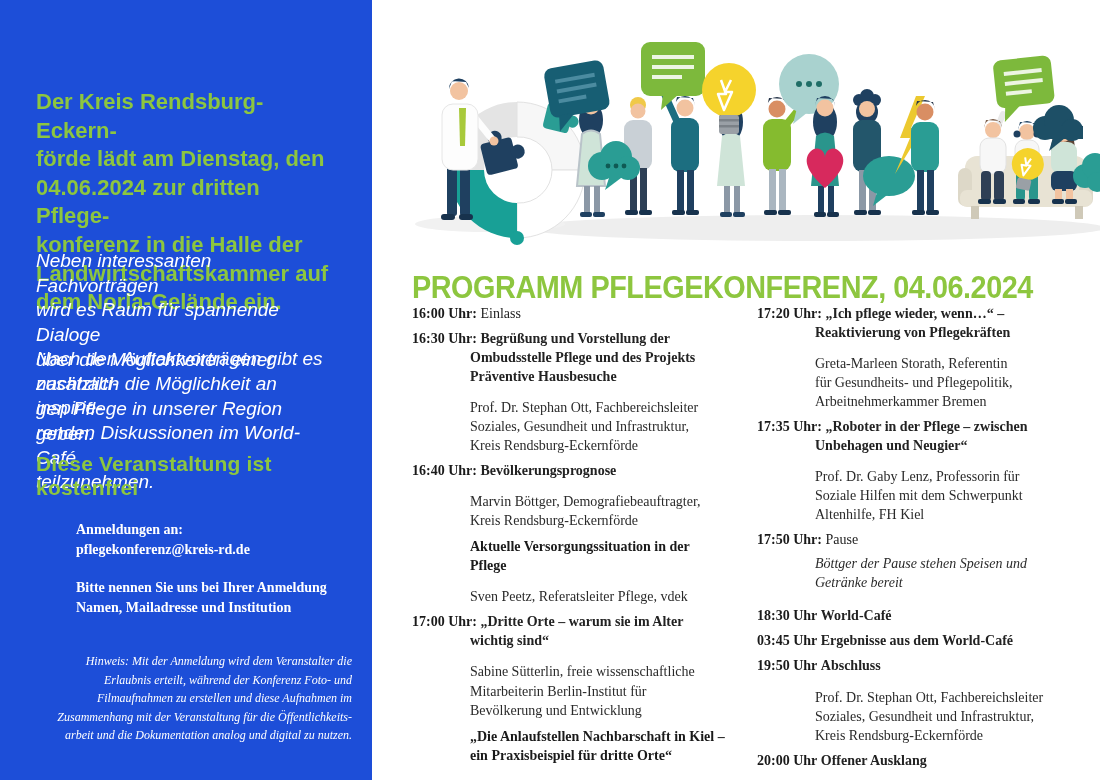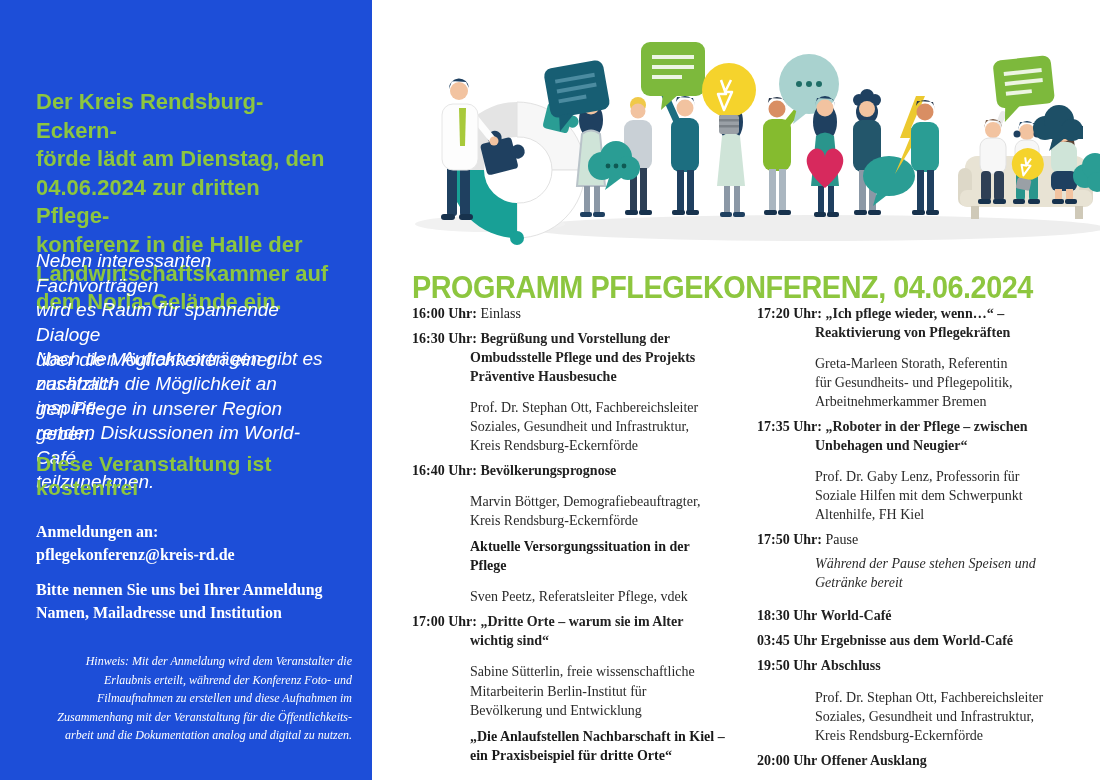--- a/index.html
+++ b/index.html
@@ -21,22 +21,23 @@
     color:#ffffff;font-family:"Liberation Sans",sans-serif;
     font-style:italic;font-size:19px;line-height:1.30;
   }
   .sb-para1{top:249px;}
   .sb-para2{top:347px;}
   .sb-free{
     top:452px;color:#8dc63f;font-family:"Liberation Sans",sans-serif;
     font-size:21px;font-weight:bold;letter-spacing:0.2px;
   }
   .sb-reg{
-    color:#ffffff;font-weight:bold;font-size:16px;line-height:1.45;
+    color:#ffffff;font-weight:bold;font-size:14px;line-height:1.45;
     font-family:"Liberation Serif",serif;
+    margin-left:40px;
   }
   .sb-reg1{top:520px;}
   .sb-reg2{top:578px;}
   .sb-hint{
     top:652px;left:auto;right:20px;width:312px;color:#ffffff;
     font-style:italic;font-size:12px;line-height:1.55;text-align:right;
   }
   
   .prog-title{
     position:absolute;left:412px;top:249px;color:#8dc63f;
@@ -375,21 +376,21 @@
 Reaktivierung von Pflegekräften</span></div>
     <div class="block speaker">Greta-Marleen Storath, Referentin
 für Gesundheits- und Pflegepolitik,
 Arbeitnehmerkammer Bremen</div>
     <div class="entry"><span class="time">17:35 Uhr:</span> <span class="title bold">„Roboter in der Pflege – zwischen
 Unbehagen und Neugier“</span></div>
     <div class="block speaker">Prof. Dr. Gaby Lenz, Professorin für
 Soziale Hilfen mit dem Schwerpunkt
 Altenhilfe, FH Kiel</div>
     <div class="entry"><span class="time">17:50 Uhr:</span> <span class="title">Pause</span></div>
-    <div class="block note">Während der Pause stehen Speisen und
+    <div class="block note">Böttger der Pause stehen Speisen und
 Getränke bereit</div>
     <div class="entry gap-before"><span class="time">18:30 Uhr</span> <span class="title bold">World-Café</span></div>
     <div class="entry"><span class="time">03:45 Uhr</span> <span class="title bold">Ergebnisse aus dem World-Café</span></div>
     <div class="entry"><span class="time">19:50 Uhr</span> <span class="title bold">Abschluss</span></div>
     <div class="block speaker">Prof. Dr. Stephan Ott, Fachbereichsleiter
 Soziales, Gesundheit und Infrastruktur,
 Kreis Rendsburg-Eckernförde</div>
     <div class="entry"><span class="time">20:00 Uhr</span> <span class="title bold">Offener Ausklang</span></div>
   </div>
 

